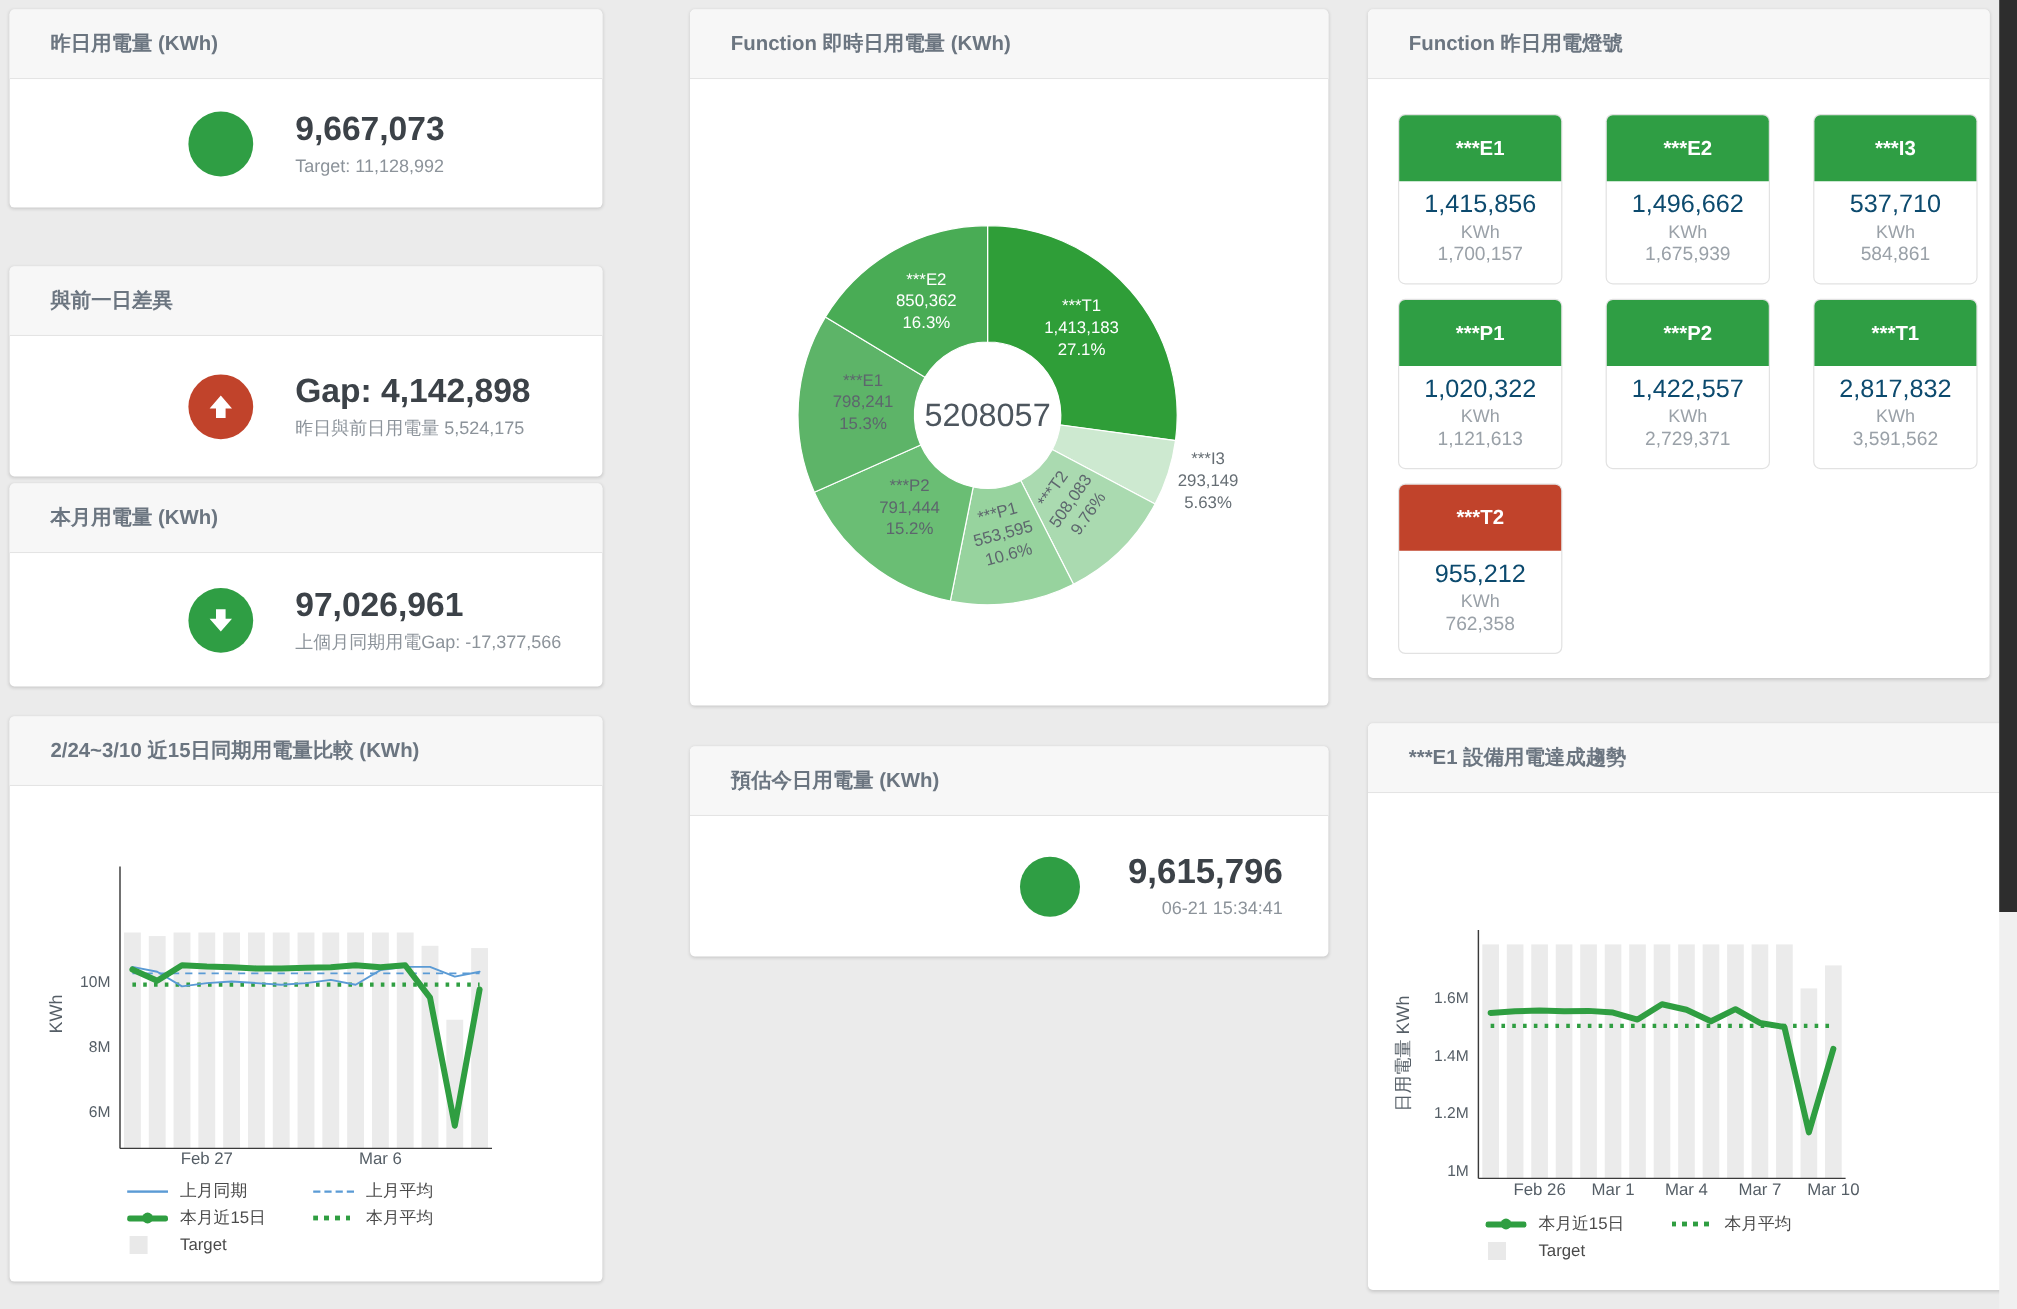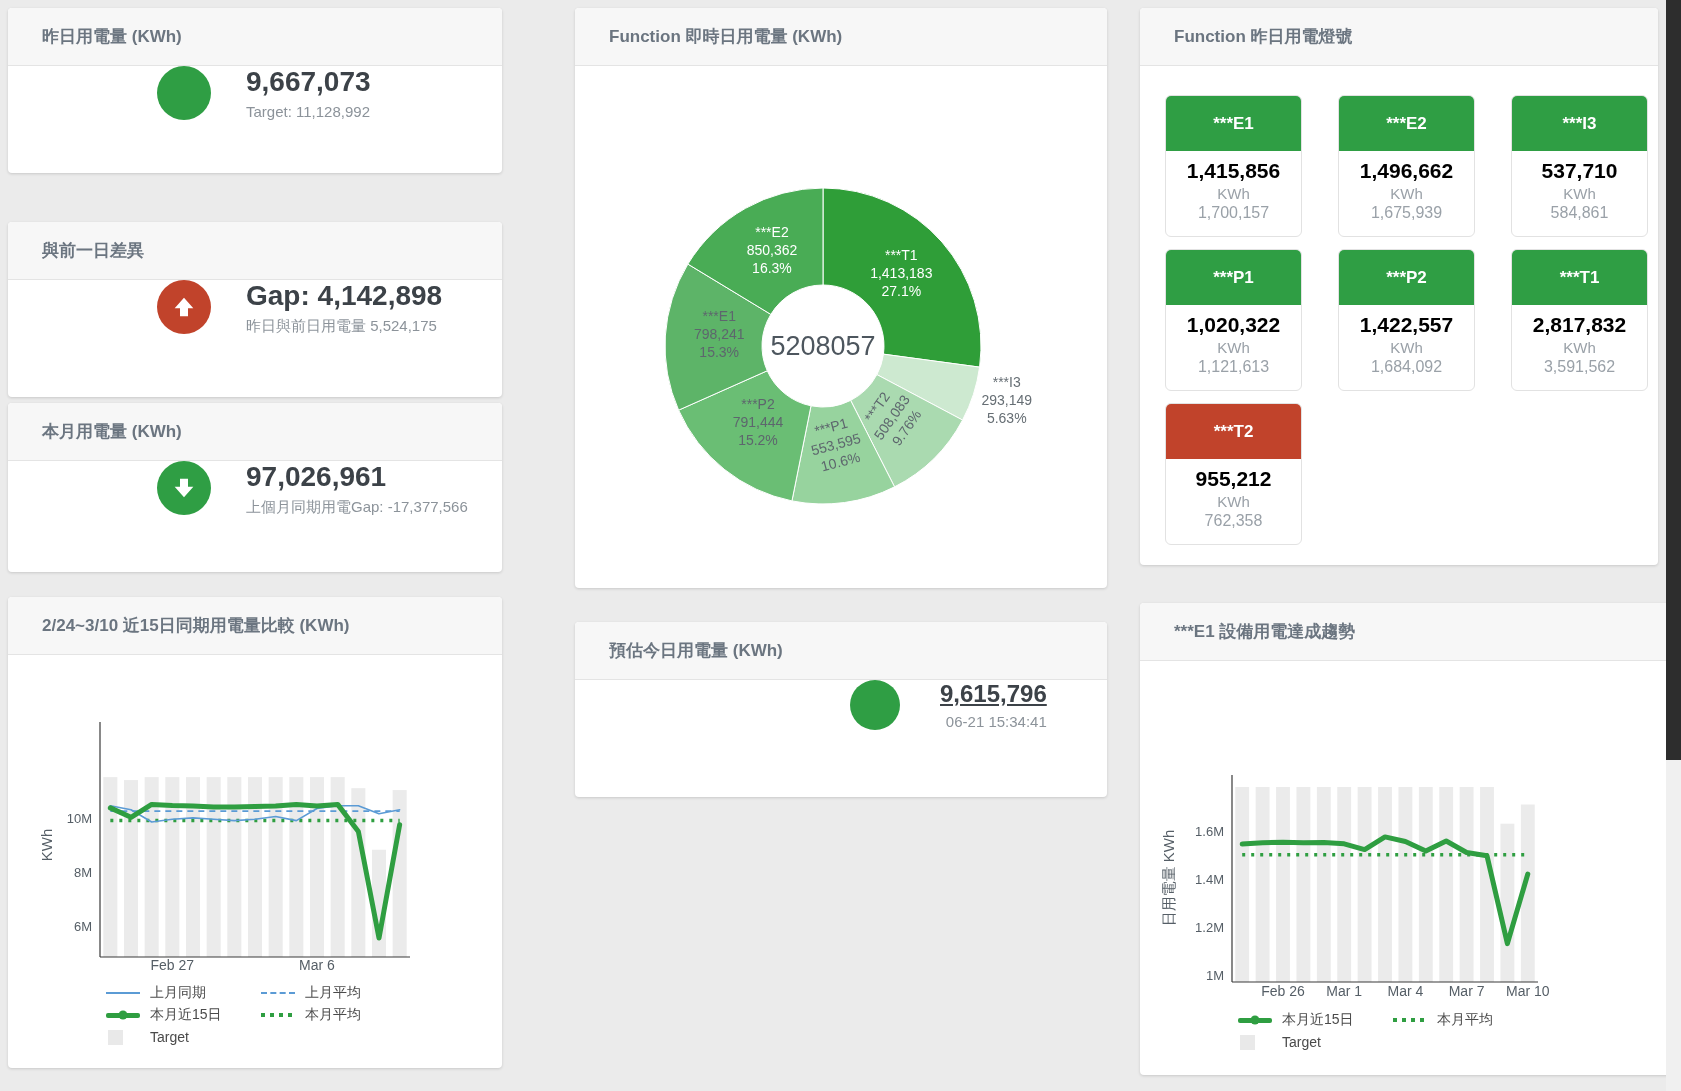--- a/index.html
+++ b/index.html
@@ -11,40 +11,40 @@
   .card {
     position:absolute; background:#fff; border-radius:4px;
     box-shadow:0 1px 3px rgba(0,0,0,.15);
   }
   .card-header {
     height:58px; line-height:57px; background:#f7f7f7;
     border-bottom:1px solid #e4e4e4; border-radius:4px 4px 0 0;
     padding:0 34px; white-space:nowrap; overflow:hidden;
   }
   .card-title { font-size:17px; font-weight:700; color:#6b7580; }
-  .stat-body { display:flex; height:calc(100% - 58px); }
+  .stat-body { display:flex; align-items:center; height:calc(100% - 58px); }
   .stat-circle {
     width:54px; height:54px; border-radius:50%; flex:none;
     display:flex; align-items:center; justify-content:center;
   }
   .stat-circle svg { width:32px; height:32px; }
   .stat-value { font-size:28px; font-weight:700; color:#3c4248; line-height:1.15; }
   .stat-sub { font-size:15px; color:#8c939a; margin-top:5px; }
   .tiles-grid {
     position:absolute; left:25px; top:87px;
     display:grid; grid-template-columns:repeat(3,137px);
     column-gap:36px; row-gap:12px;
   }
   .tile { width:137px; height:142px; border:1px solid #e2e2e2; border-radius:6px; background:#fff; }
   .tile-header {
     height:55px; border-radius:5px 5px 0 0; color:#fff; font-weight:700;
     font-size:17px; display:flex; align-items:center; justify-content:center;
   }
   .tile-body { text-align:center; padding-top:8px; }
-  .tile-value { font-size:21px; font-weight:700; color:#000000; }
+  .tile-value { font-size:21px; font-weight:400; color:#0c4a6e; }
   .tile-unit { font-size:15px; color:#9aa1a8; margin-top:2px; }
   .tile-sub { font-size:16px; color:#9aa1a8; margin-top:2px; }
   .legend { position:absolute; font-size:14px; color:#4a4a4a; }
   .legend-row { display:flex; height:22px; align-items:center;gap:29px; }
   .legend-item { display:flex; align-items:center; min-width:126px; cursor:pointer; }
   .sw { display:inline-block; width:34px; margin-right:10px; flex:none; }
   .sw-line  { height:0; border-top:2px solid; }
   .sw-dash  { height:0; border-top:2px dashed; }
   .sw-thick { height:5px; border-radius:2px; position:relative; }
   .sw-thick::after {
@@ -195,21 +195,21 @@
         </svg></div>
   </div>
 
   <div class="card" style="left:575px;top:622px;width:532px;height:175px;">
     <div class="card-header">
       <span class="card-title">預估今日用電量 (KWh)</span>
     </div>
     <div class="stat-body" style="padding-left:275px;">
       <span class="stat-circle" style="background:#2f9e44;width:50px;height:50px;"></span>
       <div style="margin-left:40px;text-align:right;">
-        <div class="stat-value" style="font-size:24px;text-decoration:underline;">9,615,796</div>
+        <div class="stat-value" style="font-size:29px;">9,615,796</div>
         <div class="stat-sub">06-21 15:34:41</div>
       </div>
     </div>
   </div>
 
   <div class="card" style="left:1140px;top:8px;width:518px;height:557px;">
     <div class="card-header">
       <span class="card-title">Function 昨日用電燈號</span>
     </div>
     <div id="tiles-grid" class="tiles-grid">
@@ -243,21 +243,21 @@
             <div class="tile-value">1,020,322</div>
             <div class="tile-unit">KWh</div>
             <div class="tile-sub">1,121,613</div>
           </div>
         </div>
         <div class="tile">
           <div class="tile-header" style="background: rgb(47, 158, 68);">***P2</div>
           <div class="tile-body">
             <div class="tile-value">1,422,557</div>
             <div class="tile-unit">KWh</div>
-            <div class="tile-sub">1,684,092</div>
+            <div class="tile-sub">2,729,371</div>
           </div>
         </div>
         <div class="tile">
           <div class="tile-header" style="background: rgb(47, 158, 68);">***T1</div>
           <div class="tile-body">
             <div class="tile-value">2,817,832</div>
             <div class="tile-unit">KWh</div>
             <div class="tile-sub">3,591,562</div>
           </div>
         </div>

